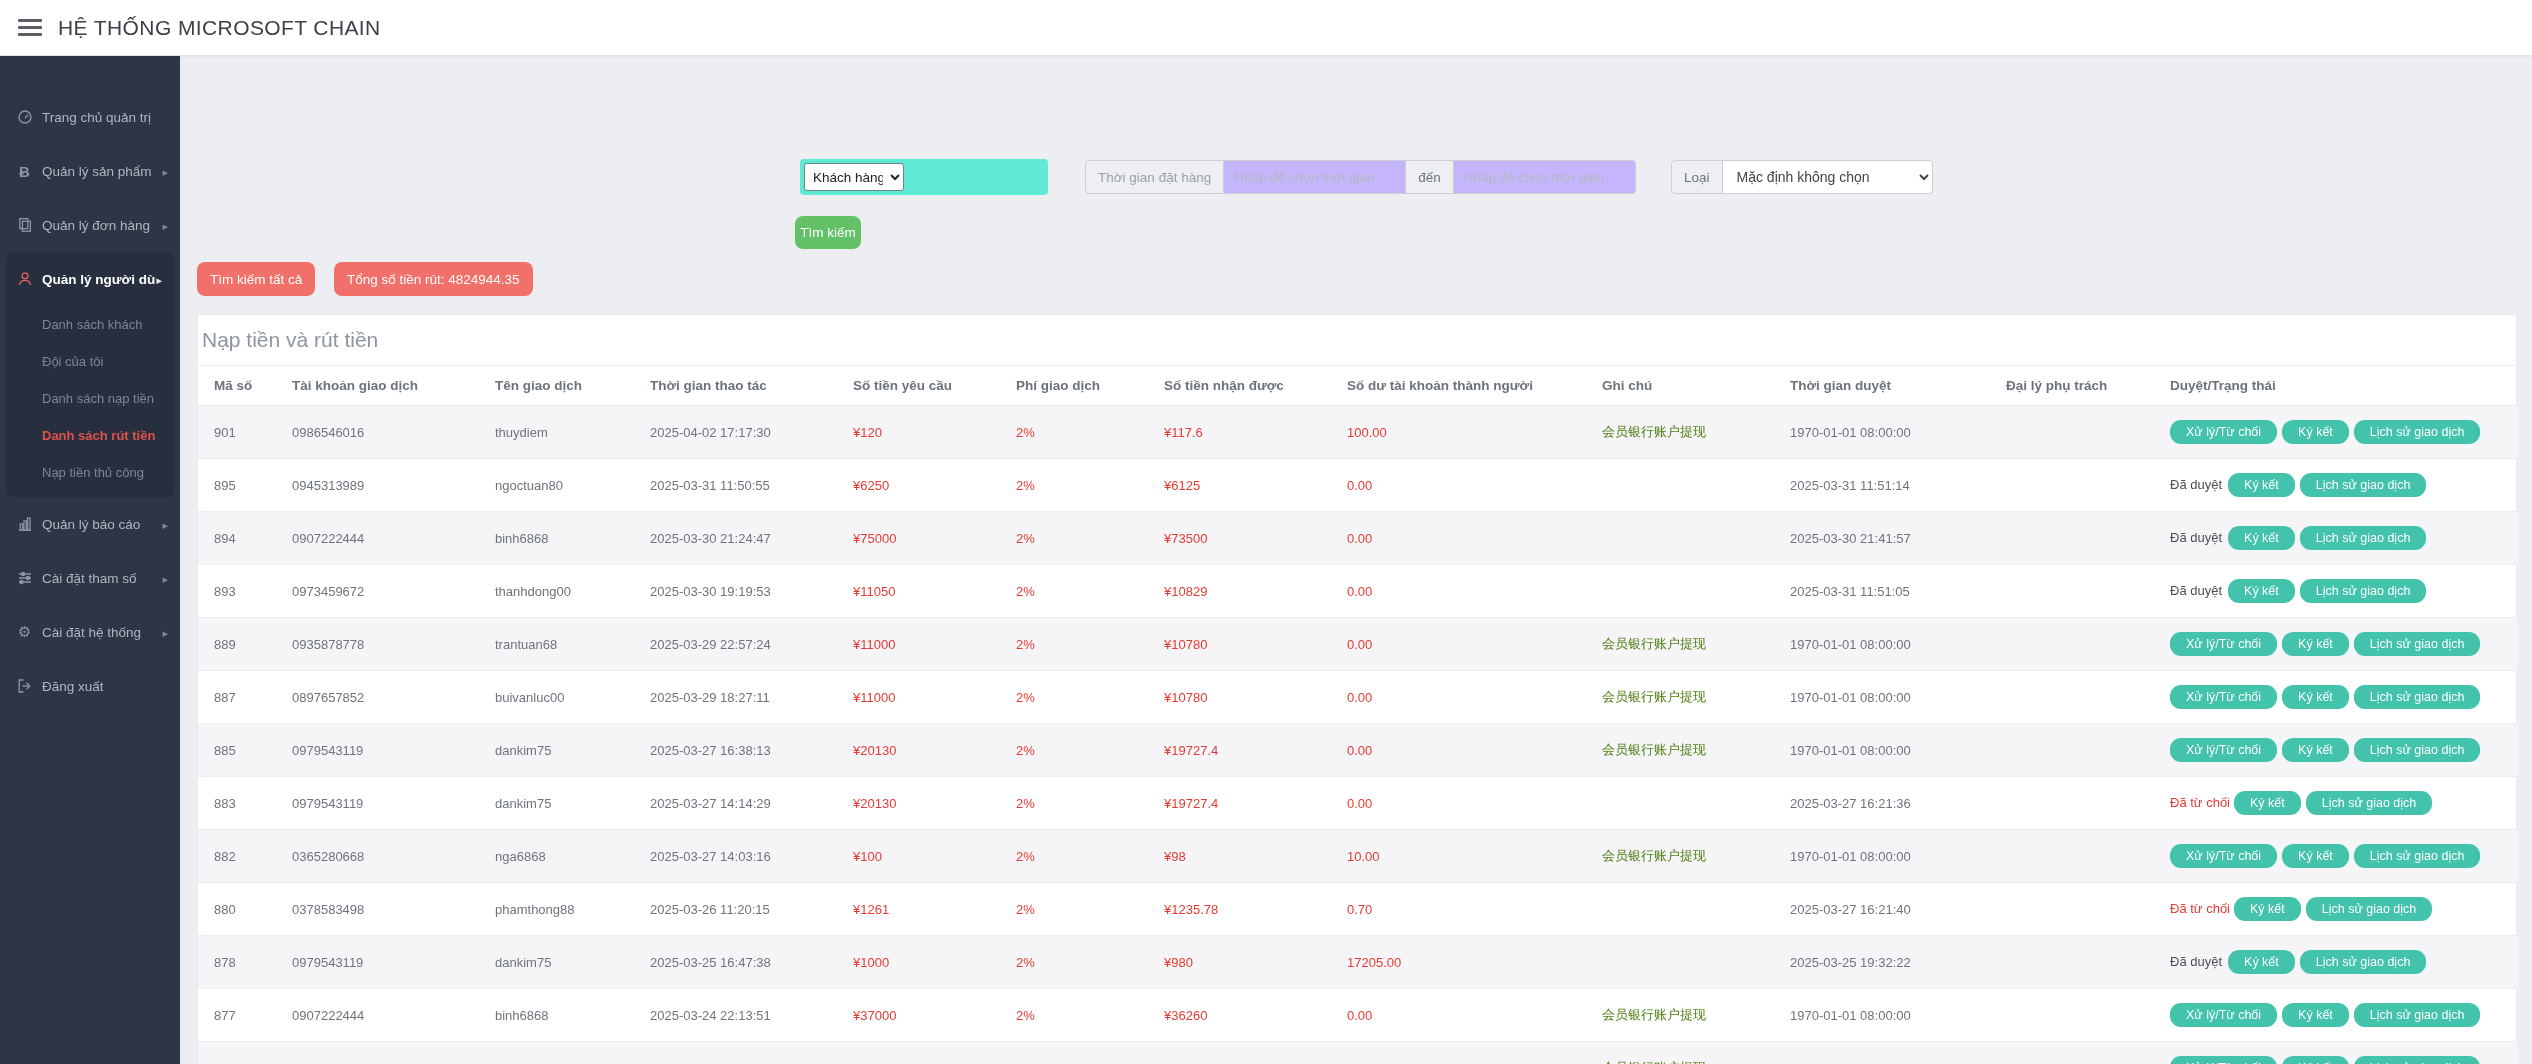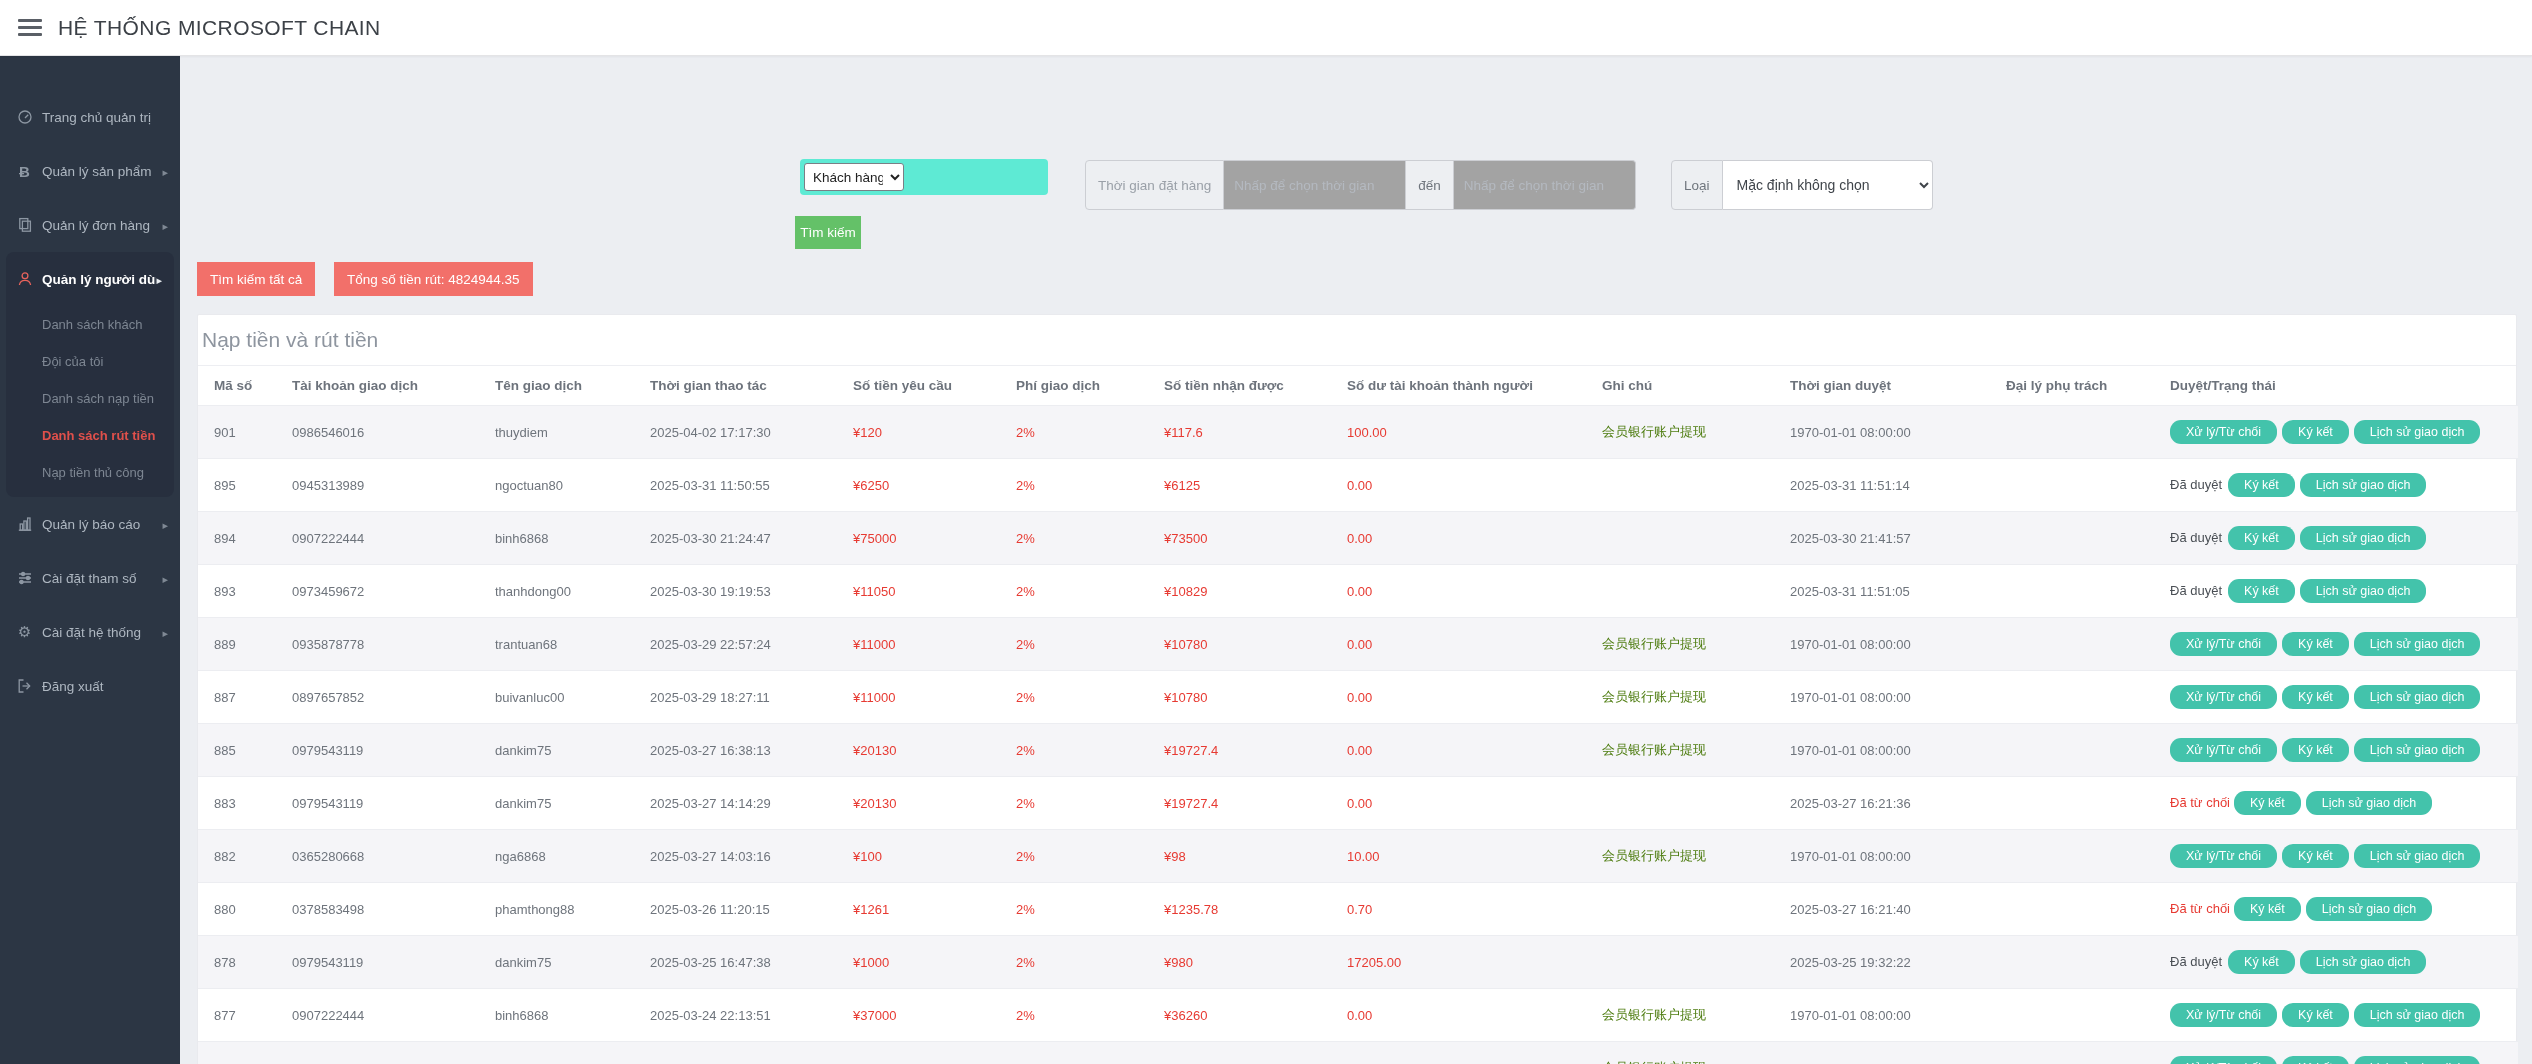--- a/index.html
+++ b/index.html
@@ -24,36 +24,36 @@
   .nav-group .nav-item .lbl { color:#fff; font-weight:bold; }
   .nav-group .nav-item .ic { color:#e8635c; }
   .nav-group .nav-item .chev::before { color:#e9edf2; }
   .sub-item { padding:11px 10px 11px 36px; font-size:13px; color:#7d8692; cursor:pointer; white-space:nowrap; }
   .sub-item.active { color:#e0504b; font-weight:bold; }
 
   
   .content { position:absolute; top:56px; left:180px; width:2352px; bottom:0; }
 
   
-  .grp { position:absolute; display:flex; align-items:stretch; height:50px; font-size:13.5px; }
+  .grp { position:absolute; display:flex; align-items:stretch; height:34px; font-size:13.5px; }
   .grp1 { left:620px; top:103px; width:248px; height:36px; background:#5eead4; border-radius:4px; align-items:center; padding:0 4px; }
   .grp1 select { width:100px; height:28px; border:1px solid #7a7f86; border-radius:3px; background:#fff; font-size:13.5px; font-family:inherit; color:#222; padding:0 4px; }
   .grp1 input { flex:1; height:28px; border:none; outline:none; font-size:13.5px; background:transparent; padding:0 8px; }
   .addon { display:flex; align-items:center; padding:0 12px; background:#edeff2; border:1px solid #ccced3; color:#9aa0a8; white-space:nowrap; }
   .addon.dark { color:#6f757d; }
-  .grp input.date { width:182px; border:1px solid #ccced3; border-left:none; padding:0 10px; font-size:13.5px; color:#444; outline:none; background:#a3a3a3; font-family:inherit; }
+  .grp input.date { width:182px; border:1px solid #ccced3; border-left:none; padding:0 10px; font-size:13.5px; color:#444; outline:none; background:#c4b5fd; font-family:inherit; }
   .grp input.date::placeholder { color:#b4b9c0; }
   .grp2 { left:905px; top:104px; }
   .grp2 .addon:first-child { border-radius:4px 0 0 4px; }
   .grp2 .addon.mid { border-left:none; }
   .grp2 input.last { border-radius:0 4px 4px 0; }
   .grp3 { left:1491px; top:104px; }
   .grp3 .addon { border-radius:4px 0 0 4px; }
   .grp3 select { width:210px; border:1px solid #ccced3; border-left:none; border-radius:0 4px 4px 0; background:#fff; font-size:14px; font-family:inherit; color:#3f444a; padding:0 10px; }
-  .btn { display:inline-flex; align-items:center; justify-content:center; border:none; border-radius:0; color:#fff; font-size:13.5px; font-family:inherit; cursor:pointer; white-space:nowrap; }
+  .btn { display:inline-flex; align-items:center; justify-content:center; border:none; border-radius:8px; color:#fff; font-size:13.5px; font-family:inherit; cursor:pointer; white-space:nowrap; }
   .btn-green { position:absolute; left:615px; top:160px; width:66px; height:33px; background:#64c168; }
   .btn-red { position:absolute; top:206px; height:34px; background:#f2706a; padding:0 13px; }
   .btn-red.b1 { left:17px; }
   .btn-red.b2 { left:154px; }
 
   
   .panel { position:absolute; left:17px; top:258px; width:2320px; background:#fff; border:1px solid #e9eaee; border-radius:2px; }
   .panel-title { padding:13px 4px; font-size:21px; color:#8e959f; border-bottom:1px solid #edeef2; }
   table { width:100%; border-collapse:collapse; table-layout:fixed; }
   th { text-align:left; padding:12px 16px; font-size:13.5px; color:#6d737c; font-weight:bold; white-space:nowrap; overflow:hidden; }

